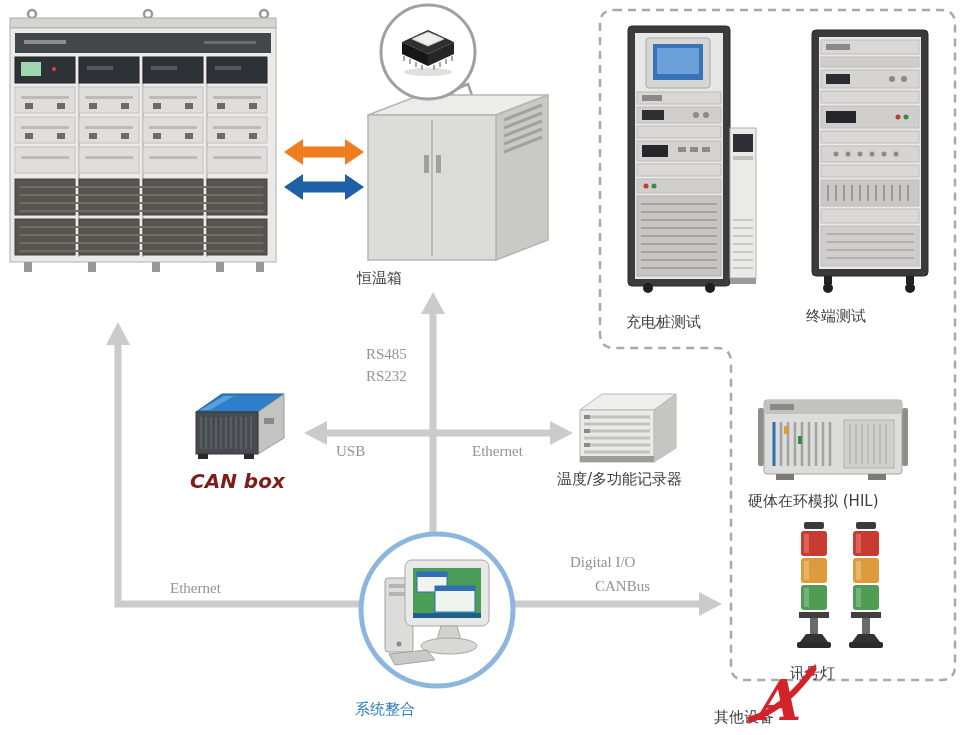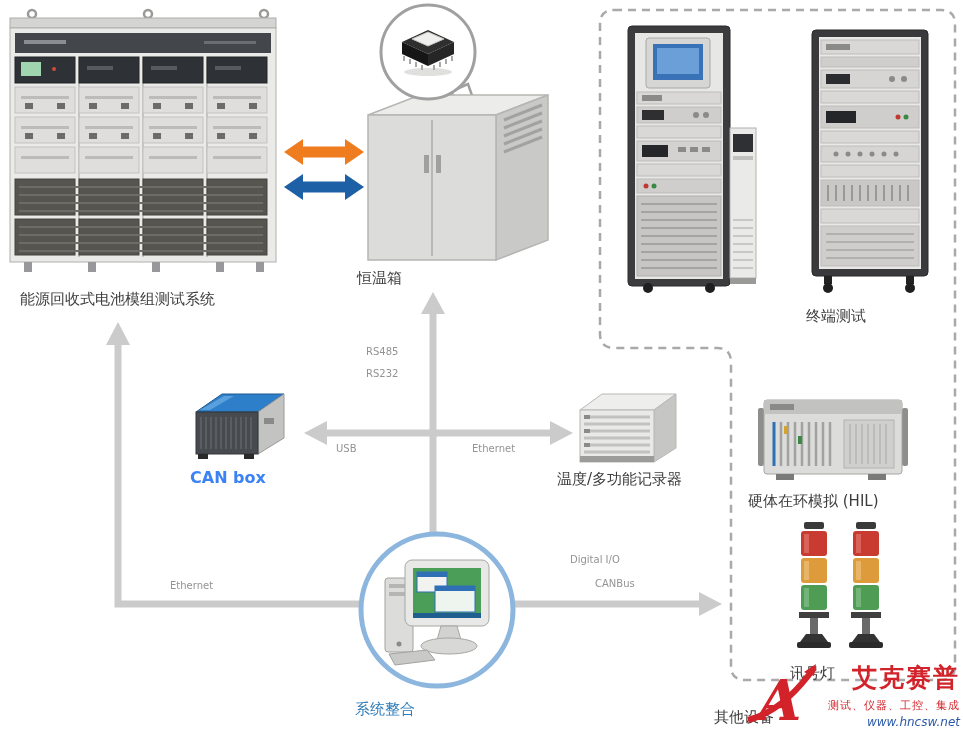--- a/index.html
+++ b/index.html
@@ -1,22 +1,22 @@
 <!DOCTYPE html>
 <html><head>
 <meta charset="utf-8">
 <style>
   html,body{margin:0;padding:0;background:#fff;}
   body{font-family:"DejaVu Sans","Liberation Sans",sans-serif;}
   #canvas{position:relative;width:963px;height:735px;background:#fff;overflow:hidden;}
   .abs{position:absolute;}
   svg{display:block;}
   .node-label{position:absolute;font-size:15px;color:#3c3c3c;line-height:1.55;z-index:5;}
-  .conn-label{position:absolute;font-size:10px;color:#939393;z-index:5;}
-  .bold-label{font-weight:700;font-size:16px;color:#3b82f6;}
+  .conn-label{position:absolute;font-size:15px;color:#939393;z-index:5;font-family:Liberation Serif, serif;}
+  .bold-label{font-weight:700;font-size:20px;color:#7f1d1d;font-style:italic;}
   .sys-label{color:#2e7cb8;}
   .logo{position:absolute;left:746px;top:662px;width:214px;height:72px;z-index:8;}
   .logo-mark{position:absolute;left:0;top:0;}
   .logo-texts{position:absolute;right:0;top:2px;width:142px;text-align:right;}
   .logo-brand{font-size:25px;font-weight:700;color:#d2232a;letter-spacing:2px;line-height:1.1;}
   .logo-tagline{font-size:11px;color:#d2232a;margin-top:6px;letter-spacing:1px;}
   .logo-url{font-size:12px;color:#2a58a8;font-style:italic;margin-top:2px;}
 </style>
 </head>
 <body>
@@ -425,22 +425,22 @@
       <rect x="62" y="44" width="30" height="5" fill="#2f6fb5"></rect>
       <rect x="80" y="58" width="40" height="26" fill="#eef4ee" stroke="#2f6fb5"></rect>
       <rect x="80" y="58" width="40" height="5" fill="#2f6fb5"></rect>
       <rect x="58" y="85" width="68" height="5" fill="#1f5f8f"></rect>
       <polygon points="86,98 102,98 106,112 82,112" fill="#d2d2d0" stroke="#a6a6a4"></polygon>
       <ellipse cx="94" cy="118" rx="28" ry="8" fill="#d8d8d6" stroke="#a6a6a4"></ellipse>
     </g>
     <polygon points="34,126 72,122 80,132 40,137" fill="#c9c9c7" stroke="#a2a2a0"></polygon>
   </svg>
 
-  <div class="node-label" style="left:20px;top:288px;width:260px;text-align:left;">能源回收式电池模组测试系统</div>
   <div class="node-label" style="left:357px;top:267px;width:150px;">恒温箱</div>
+  <div class="node-label" style="left:626px;top:311px;width:140px;">充电桩测试</div>
   <div class="node-label" style="left:806px;top:305px;width:128px;">
     <div>终端测试</div>
   </div>
   <div class="node-label bold-label" style="left:190px;top:466px;width:104px;">CAN box</div>
   <div class="node-label" style="left:557px;top:468px;width:142px;">温度/多功能记录器</div>
   <div class="node-label" style="left:748px;top:490px;width:170px;">硬体在环模拟 (HIL)</div>
   <div class="node-label" style="left:790px;top:654px;width:104px;margin-top:8px;">讯号灯</div>
   <div class="node-label sys-label" style="left:355px;top:698px;width:164px;">系统整合</div>
   <div class="node-label" style="left:694px;top:706px;width:80px;text-align:right;">其他设备</div>
 
@@ -451,20 +451,15 @@
   <div class="conn-label" style="left:170px;top:580px;">Ethernet</div>
   <div class="conn-label" style="left:570px;top:554px;">Digital I/O</div>
   <div class="conn-label" style="left:595px;top:578px;">CANBus</div>
 
   <div class="logo">
     <svg class="logo-mark" width="72" height="70" viewBox="0 0 72 70">
       <text x="12" y="58" font-family="DejaVu Serif, serif" font-style="italic" font-weight="bold" font-size="56" fill="#d2232a">A</text>
       <path d="M 2 58 C 26 52 48 34 68 6" stroke="#d2232a" stroke-width="6" fill="none"></path>
       <polygon points="70,2 58,10 68,14" fill="#d2232a"></polygon>
     </svg>
-    <div class="logo-texts">
-      <div class="logo-brand">艾克赛普</div>
-      <div class="logo-tagline">测试、仪器、工控、集成</div>
-      <div class="logo-url">www.hncsw.net</div>
-    </div>
   </div>
 
 </div>
 
 </body></html>

